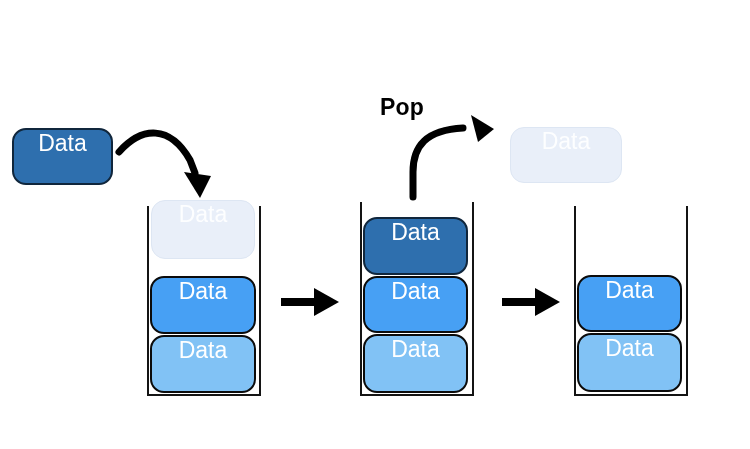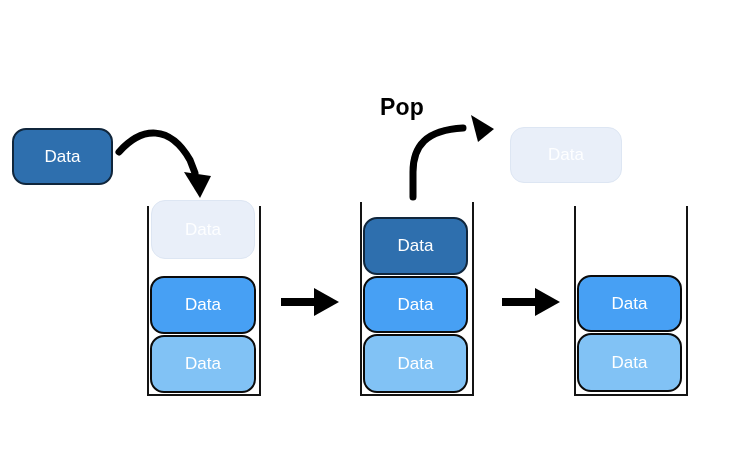--- a/index.html
+++ b/index.html
@@ -25,22 +25,22 @@
     border-bottom:2px solid #141414;
     background:transparent;
   }
   .stack.s1{left:147px;top:206px;width:110px;height:188px;}
   .stack.s2{left:360px;top:202px;width:110px;height:192px;}
   .stack.s3{left:574px;top:206px;width:110px;height:188px;}
 
   
   .box{
     position:absolute;border-radius:14px;
-    display:flex;align-items:center;justify-content:center;
-    font-size:17px;color:#ffffff;box-sizing:border-box;
+    display:flex;align-items:flex-start;justify-content:center;
+    font-size:23px;color:#ffffff;box-sizing:border-box;
   }
   .box.dark{background:#2e6fae;border:2px solid #10263c;}
   .box.medium{background:#47a0f4;border:2px solid #0b0b0b;}
   .box.light{background:#81c2f5;border:2px solid #0b0b0b;}
   .box.ghost{background:#e9eff9;border:1px solid #dde6f3;color:#fdfeff;}
 
   
   .box.src        {left:12px; top:128px;width:101px;height:57px;}
   .box.popped     {left:510px;top:127px;width:112px;height:56px;}
 

